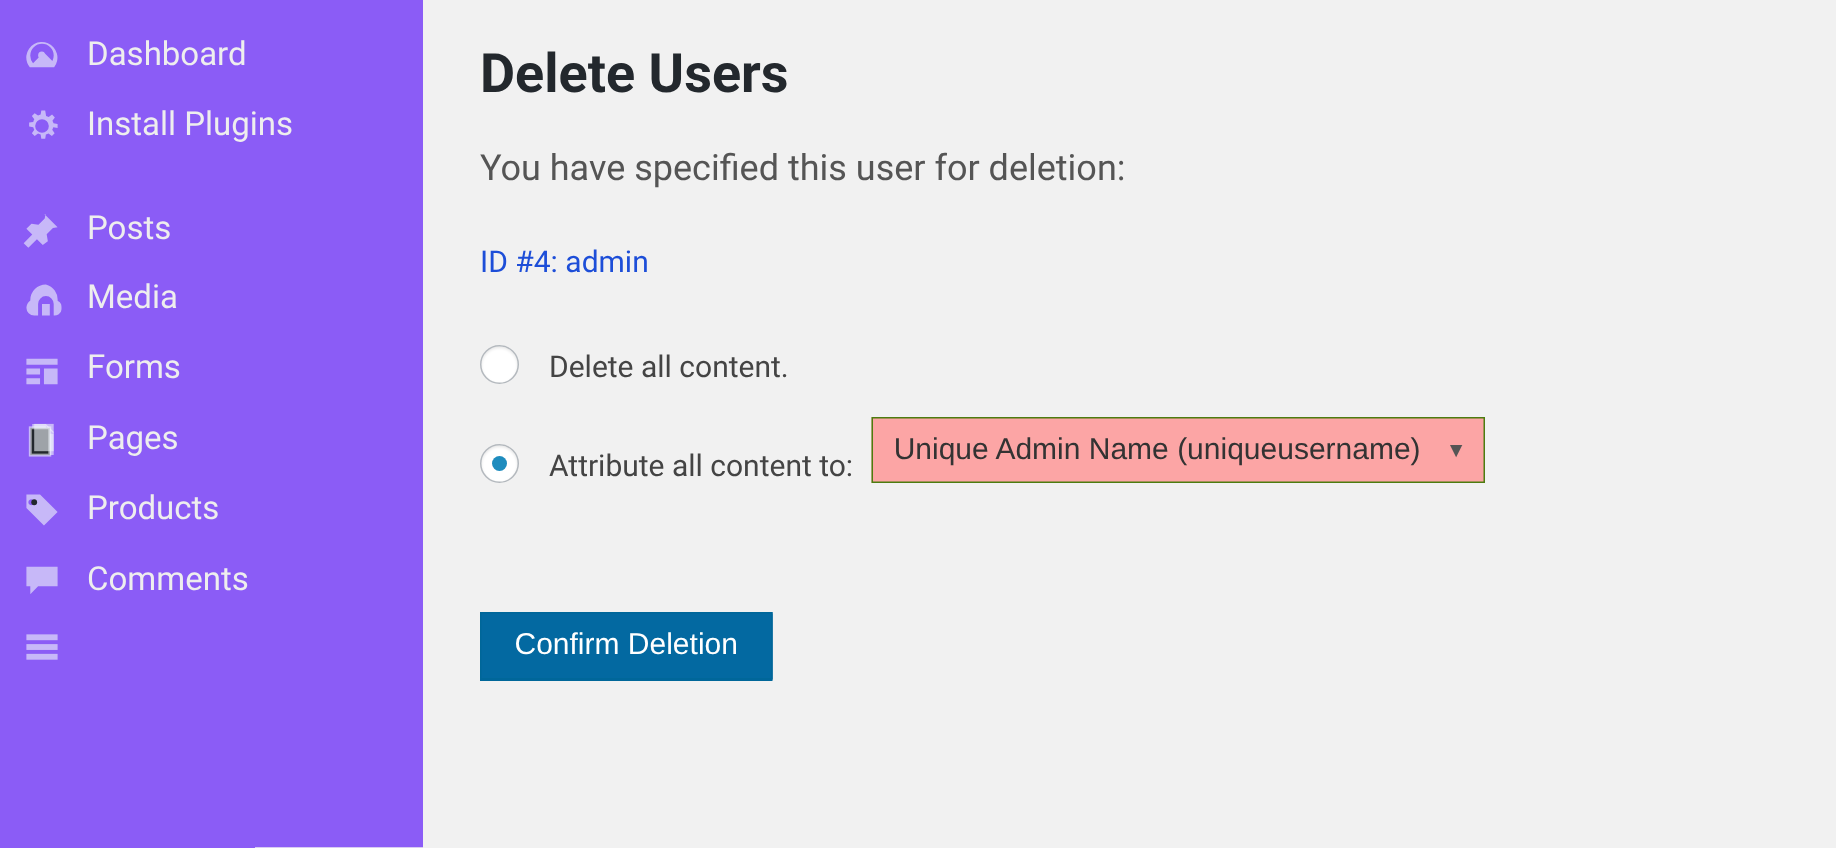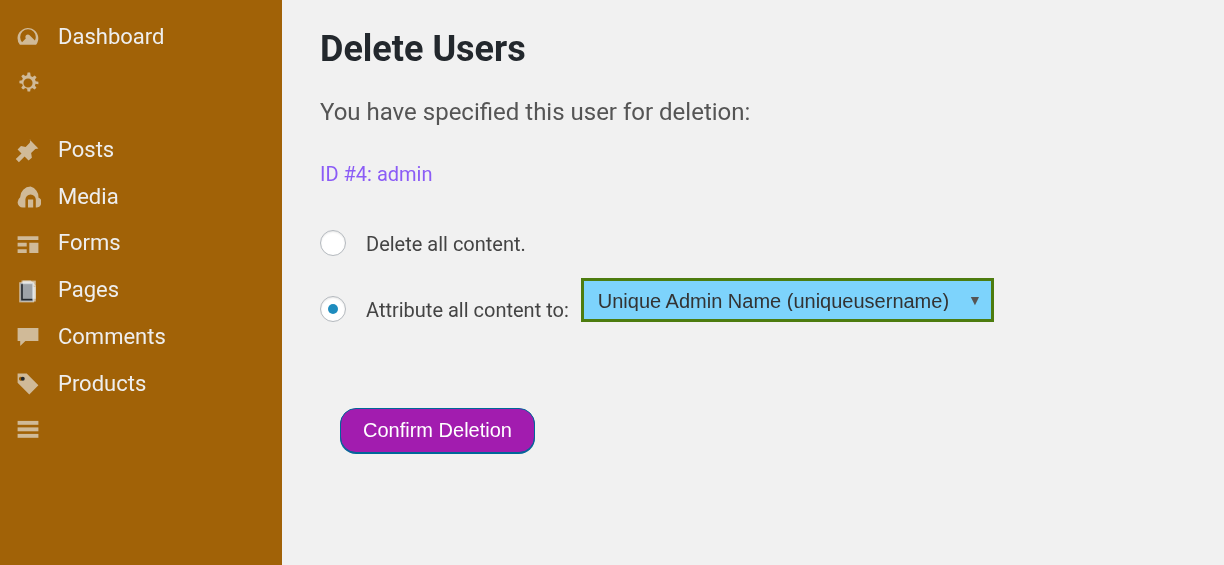--- a/index.html
+++ b/index.html
@@ -8,21 +8,21 @@
     font-family: -apple-system, BlinkMacSystemFont, "Segoe UI", Roboto, Arial, sans-serif;
     background: #f1f1f1;
     color: #333;
     display: flex;
     width: 1224px;
     height: 565px;
     overflow: hidden;
   }
   .sidebar {
     width: 282px;
-    background: #a16207;
+    background: #8b5cf6;
     color: #eee;
     padding-top: 14px;
     flex-shrink: 0;
   }
   .sidebar-item {
     display: flex;
     align-items: center;
     padding: 8px 16px 8px 14px;
     font-size: 22px;
     color: #eee;
@@ -53,21 +53,21 @@
     margin-bottom: 28px;
     color: #23282d;
   }
   .lead {
     font-size: 24px;
     color: #555;
     margin-bottom: 36px;
   }
   .user-line {
     font-size: 20px;
-    color: #8b5cf6;
+    color: #1d4ed8;
     margin-bottom: 44px;
   }
   .question {
     font-size: 20px;
     color: #444;
     margin-bottom: 28px;
     margin-left: 4px;
   }
   .option-row {
     display: flex;
@@ -88,71 +88,71 @@
     cursor: pointer;
     box-shadow: inset 0 1px 2px rgba(0,0,0,0.1);
     flex-shrink: 0;
   }
   .radio .dot { width: 10px; height: 10px; border-radius: 50%; background: #1e8cbe; display: none; }
   .radio.checked .dot { display: block; }
   .select {
     margin-left: 12px;
     font-size: 20px;
     padding: 8px 40px 8px 14px;
-    border: 3px solid #4d7c0f;
-    background: #7dd3fc;
+    border: 1px solid #4d7c0f;
+    background: #fca5a5;
     color: #333;
     appearance: none;
     position: relative;
     cursor: pointer;
     height: 44px;
     line-height: 1.2;
   }
   .select-wrap { position: relative; display: inline-block; }
   .select-caret {
     position: absolute;
     right: 12px;
     top: 50%;
     transform: translateY(-50%);
     pointer-events: none;
     font-size: 14px;
     color: #555;
   }
   .confirm-btn {
     margin-top: 64px;
     display: inline-block;
-    background: #a21caf;
+    background: #0369a1;
     border: 1px solid #006799;
     color: #fff;
     font-size: 20px;
     padding: 10px 22px;
-    border-radius: 16px;
+    border-radius: 0;
     cursor: pointer;
     box-shadow: 0 1px 0 #006799;
-    margin-left: 20px;
   }
 </style>
 </head>
 <body>
 
 <nav class="sidebar">
   <div class="sidebar-item">
     <span class="icon">
       <svg viewBox="0 0 20 20">
           <path d="M3.76 16h12.48A8 8 0 1 0 2 10a7.93 7.93 0 0 0 1.76 6zM10 4a6 6 0 0 1 6 6 5.9 5.9 0 0 1-.67 2.76l-3.7-3.7A2 2 0 0 0 10 8a2 2 0 0 0-2 2 2 2 0 0 0 .3 1.06l-2.9 2.9A5.9 5.9 0 0 1 4 10a6 6 0 0 1 6-6z"></path>
         </svg>
     </span>
     <span class="label">Dashboard</span>
   </div>
   <div class="sidebar-item">
     <span class="icon">
       <svg viewBox="0 0 20 20">
           <path d="M18 11V9l-2.1-.35a6 6 0 0 0-.55-1.33l1.24-1.74-1.42-1.42-1.74 1.24a6 6 0 0 0-1.33-.55L11.65 2h-2l-.35 2.1a6 6 0 0 0-1.33.55L6.23 3.41 4.81 4.83l1.24 1.74a6 6 0 0 0-.55 1.33L3.4 8.25v2l2.1.35a6 6 0 0 0 .55 1.33l-1.24 1.74 1.42 1.42 1.74-1.24a6 6 0 0 0 1.33.55l.35 2.1h2l.35-2.1a6 6 0 0 0 1.33-.55l1.74 1.24 1.42-1.42-1.24-1.74a6 6 0 0 0 .55-1.33zm-8 2.5A3.5 3.5 0 1 1 13.5 10 3.5 3.5 0 0 1 10 13.5z"></path>
         </svg>
     </span>
+    <span class="label">Install Plugins</span>
   </div>
   <div class="sidebar-sep"></div>
   <div class="sidebar-item">
     <span class="icon">
       <svg viewBox="0 0 20 20">
           <path d="M11.2 2l6.8 6.8-2.4.4-3.2 3.2.6 3.6L10.4 18l-3-3L3 19.4 .6 17l4.4-4.4-3-3L4.6 7l3.6.6 3.2-3.2.4-2.4z"></path>
         </svg>
     </span>
     <span class="label">Posts</span>
   </div>
@@ -178,33 +178,33 @@
           <path d="M5 2h7l4 4v12H5zM12 3v4h4"></path>
           <rect x="4" y="4" width="10" height="14" fill="#23282d" stroke="currentColor" stroke-width="1.5"></rect>
           <rect x="6" y="2" width="10" height="14" fill="currentColor"></rect>
         </svg>
     </span>
     <span class="label">Pages</span>
   </div>
   <div class="sidebar-item">
     <span class="icon">
       <svg viewBox="0 0 20 20">
-          <path d="M2 3h16v10H8l-4 4v-4H2z"></path>
-        </svg>
-    </span>
-    <span class="label">Comments</span>
-  </div>
-  <div class="sidebar-item">
-    <span class="icon">
-      <svg viewBox="0 0 20 20">
           <path d="M2 2h7l9 9-7 7-9-9zM6 6a1.5 1.5 0 1 0 0 .01z" fill="currentColor"></path>
           <circle cx="6" cy="6" r="1.5" fill="#23282d"></circle>
         </svg>
     </span>
     <span class="label">Products</span>
+  </div>
+  <div class="sidebar-item">
+    <span class="icon">
+      <svg viewBox="0 0 20 20">
+          <path d="M2 3h16v10H8l-4 4v-4H2z"></path>
+        </svg>
+    </span>
+    <span class="label">Comments</span>
   </div>
   <div class="sidebar-item">
     <span class="icon">
       <svg viewBox="0 0 20 20">
           <rect x="2" y="3" width="16" height="3"></rect>
           <rect x="2" y="8" width="16" height="3"></rect>
           <rect x="2" y="13" width="16" height="3"></rect>
         </svg>
     </span>
   </div>

